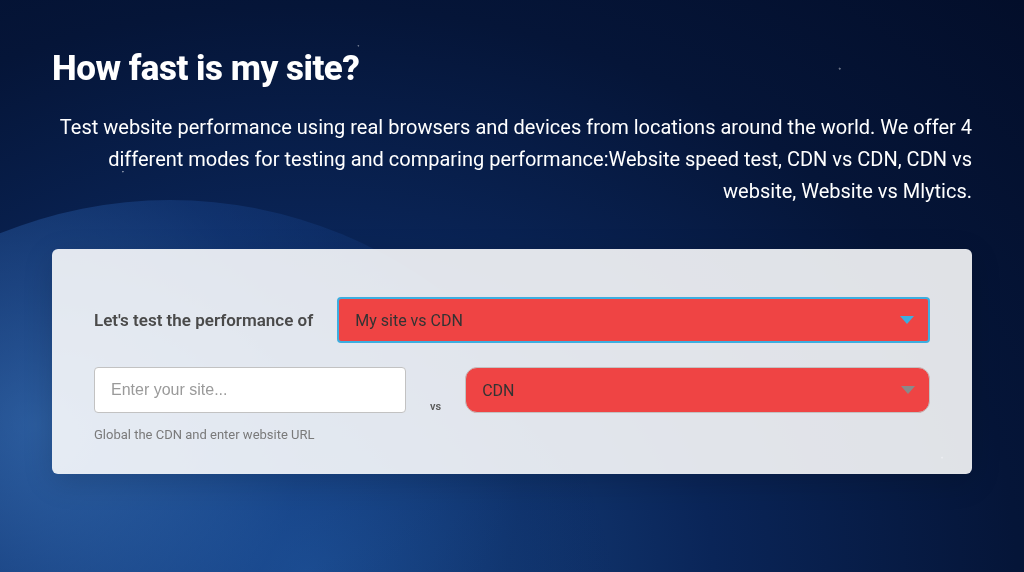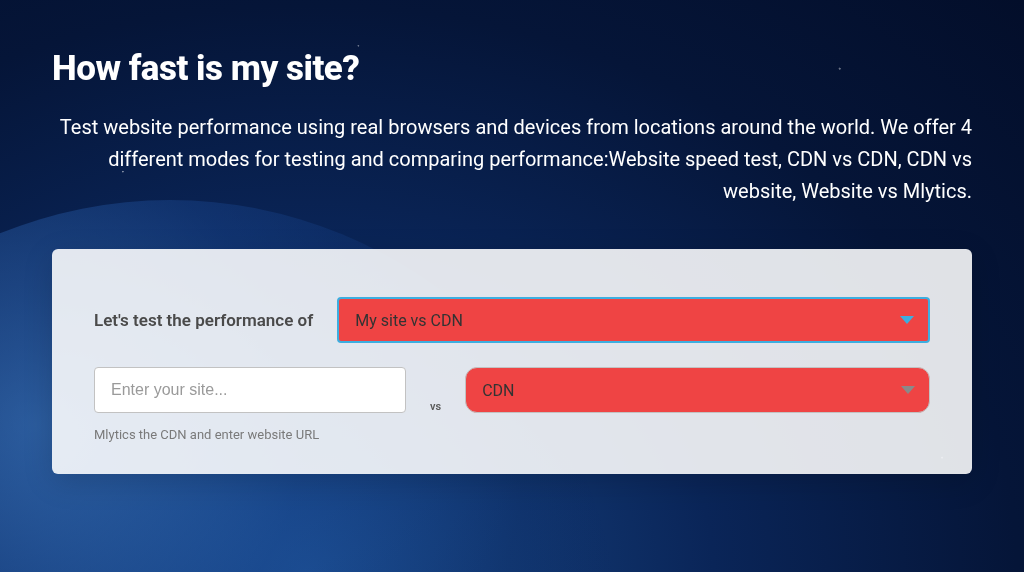--- a/index.html
+++ b/index.html
@@ -186,15 +186,15 @@
 
       <span class="vs">vs</span>
 
       <div class="select cdn">
         <span>CDN</span>
         <span class="chevron grey"></span>
       </div>
 
     </div>
 
-    <div class="hint">Mlytics the CDN and enter website URL</div>
+    <div class="hint">Global the CDN and enter website URL</div>
   </div>
 </div>
 
 </body></html>

